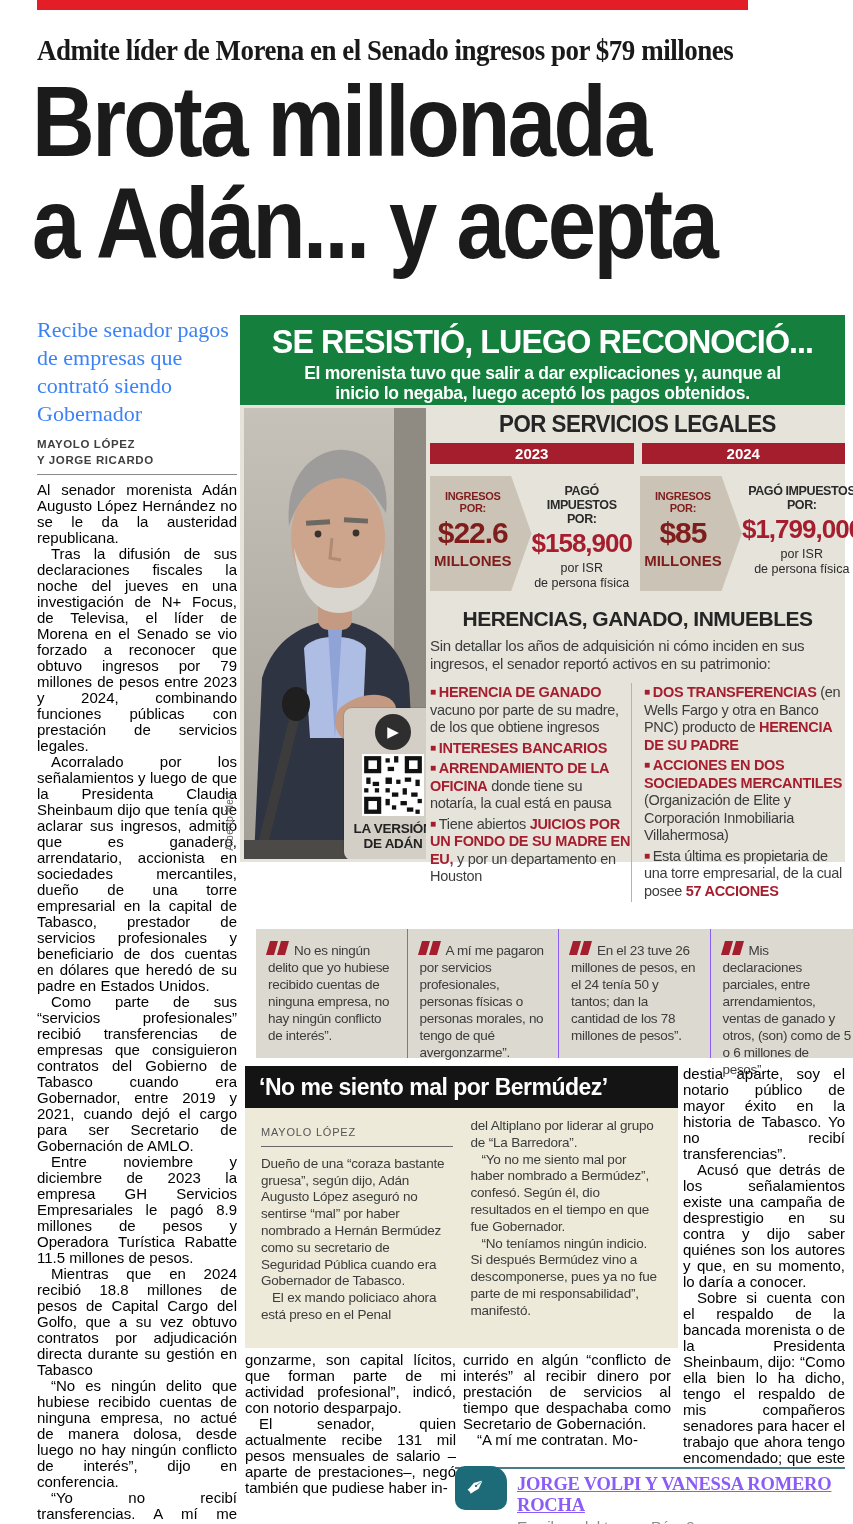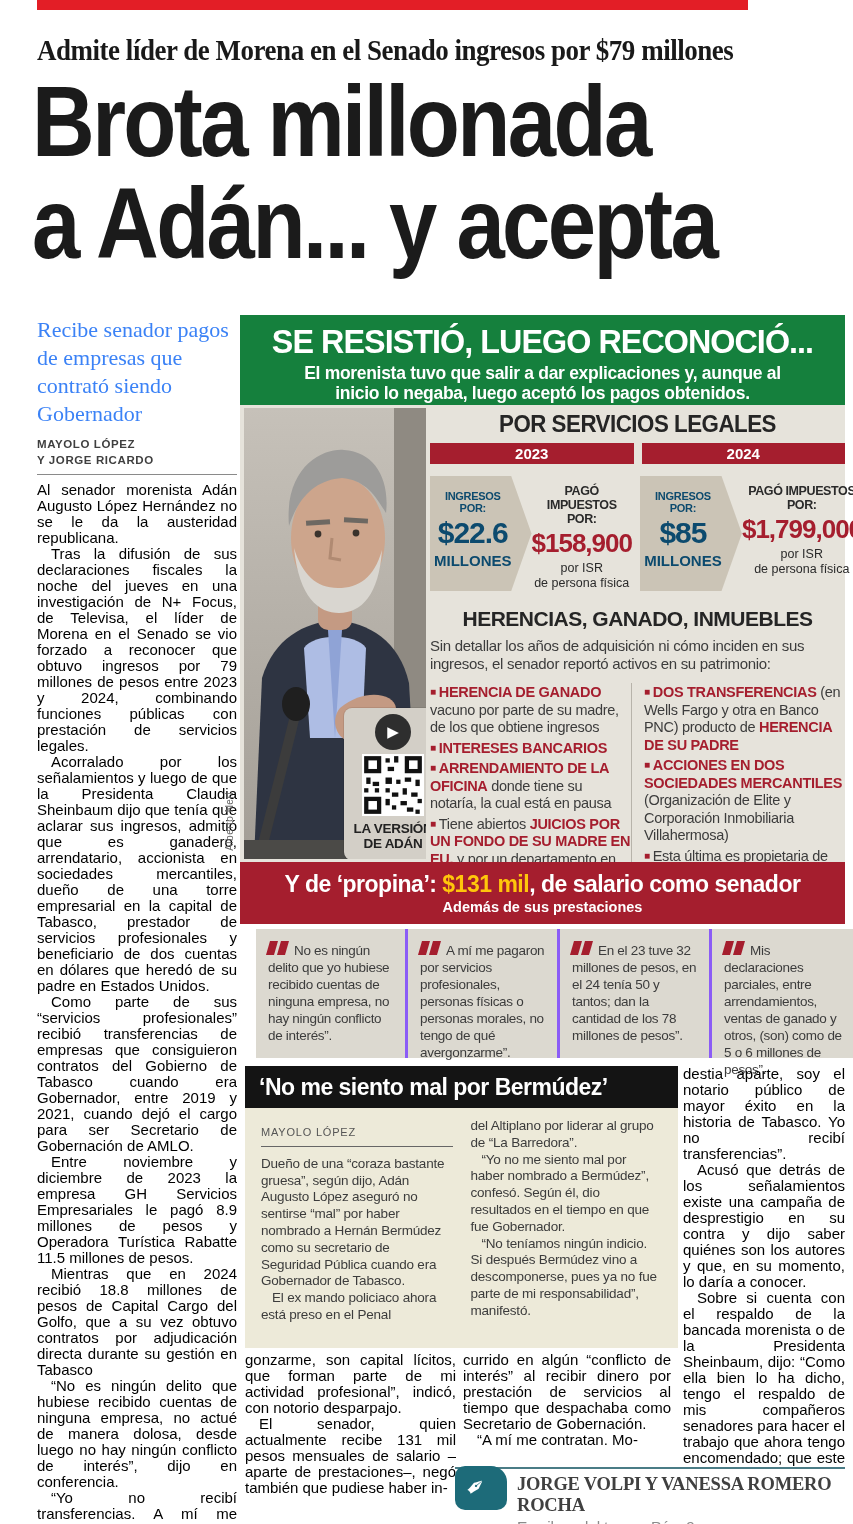--- a/index.html
+++ b/index.html
@@ -37,21 +37,21 @@
   #qr-code{width:62px;height:62px;background:#fff;margin:0 auto;}
   #qr-caption{font-family:"Liberation Sans",sans-serif;font-weight:800;font-size:13.5px;line-height:15px;color:#222;margin-top:5px;letter-spacing:-0.3px;}
 
   
   #table-area{position:absolute;left:190px;top:0;width:415px;}
   #svc-title{font-family:"Liberation Sans",sans-serif;font-weight:800;font-size:23px;letter-spacing:-0.5px;color:#252525;text-align:center;margin-top:6px;transform:scaleX(0.97);}
   #year-bars{display:flex;gap:8px;margin-top:5px;}
   .year-bar{flex:1;background:#a51e2e;color:#fff;font-family:"Liberation Sans",sans-serif;font-weight:bold;font-size:15px;text-align:center;height:21px;line-height:21px;}
   #values-row{display:flex;gap:8px;margin-top:12px;}
   .val-group{flex:1;display:flex;}
-  .arrow-box{width:46%;background:#cbc4b6;clip-path:polygon(0 0,80% 0,100% 50%,80% 100%,0 100%);padding:14px 20px 14px 4px;text-align:center;font-family:"Liberation Sans",sans-serif;color:#0c4a6e;}
+  .arrow-box{width:46%;background:#cbc4b6;clip-path:polygon(0 0,80% 0,100% 50%,80% 100%,0 100%);padding:14px 20px 14px 4px;text-align:center;font-family:"Liberation Sans",sans-serif;color:#7f1d1d;}
   .income-label{font-size:11px;font-weight:bold;letter-spacing:-0.3px;}
   .income-amount{font-size:30px;font-weight:800;letter-spacing:-1px;margin:2px 0;}
   .income-unit{font-size:15px;font-weight:bold;}
   .tax-box{width:54%;text-align:center;font-family:"Liberation Sans",sans-serif;color:#2a2a2a;padding-top:8px;}
   .tax-label{font-size:12.5px;font-weight:bold;letter-spacing:-0.4px;}
   .tax-amount{font-size:26px;font-weight:800;color:#a51e2e;letter-spacing:-1px;margin:2px 0;}
   .tax-note{font-size:12.5px;line-height:15px;}
 
   
   #assets-title{font-family:"Liberation Sans",sans-serif;font-weight:800;font-size:21px;letter-spacing:-0.5px;color:#252525;text-align:center;margin-top:16px;}
@@ -66,38 +66,38 @@
 
   
   #propina{position:absolute;left:240px;top:862px;width:605px;height:62px;background:#a51e2e;color:#fff;text-align:center;font-family:"Liberation Sans",sans-serif;}
   #propina-line{font-size:23px;font-weight:800;margin-top:9px;letter-spacing:-0.5px;}
   #propina-amount{color:#ffc60b;}
   #propina-sub{font-size:14.5px;font-weight:bold;margin-top:1px;}
 
   
   #quotes{position:absolute;left:256px;top:929px;width:605px;height:129px;background:#dcd9d0;display:flex;}
   .quote{flex:1;padding:12px 10px 0 12px;font-family:"Liberation Sans",sans-serif;font-size:13.5px;line-height:17px;color:#3c3c3c;letter-spacing:-0.3px;}
-  .quote + .quote{border-left:3px solid #8b5cf6;}
+  .quote + .quote{border-left:1px solid #8b5cf6;}
   .qg i{display:inline-block;width:8px;height:14px;background:#a51e2e;transform:skewX(-16deg);margin-right:3px;}
   .qg{margin-right:4px;}
 
   
   #bbox{position:absolute;left:245px;top:1066px;width:433px;height:282px;}
   #bbox-title{height:42px;background:#141414;color:#fff;font-family:"Liberation Sans",sans-serif;font-weight:800;font-size:23px;line-height:42px;padding-left:14px;letter-spacing:-0.5px;}
   #bbox-body{height:240px;background:#edead9;display:flex;gap:18px;padding:10px 16px;box-sizing:border-box;}
   .bcol{width:50%;font-family:"Liberation Sans",sans-serif;font-size:13.5px;line-height:16.8px;color:#3c3c3c;letter-spacing:-0.2px;}
   .bcol p{margin:0;}
   .bcol p + p{text-indent:11px;}
   #bbox-byline{font-size:11px;letter-spacing:0.8px;color:#555;padding:6px 0 5px;border-bottom:1.5px solid #666;margin-bottom:9px;font-weight:normal;}
 
   
   #footer{position:absolute;left:455px;top:1467px;width:390px;border-top:2px solid #4a7c86;padding-top:5px;display:flex;gap:10px;}
   #footer-icon{width:52px;height:44px;background:#1d6b79;border-radius:10px 16px 10px 10px;position:relative;flex:0 0 auto;margin-top:-8px;}
   #footer-icon span{position:absolute;left:11px;top:7px;color:#fff;font-size:24px;transform:rotate(-40deg);font-family:"DejaVu Sans",sans-serif;}
-  #footer-authors{font-family:"Liberation Serif",serif;font-weight:bold;font-size:18.5px;color:#404040;letter-spacing:-0.2px;}
+  #footer-authors{font-family:"Liberation Serif",serif;font-weight:bold;font-size:18.5px;color:#8b5cf6;letter-spacing:-0.2px;text-decoration:underline;}
   #footer-sub{font-family:"Liberation Sans",sans-serif;font-size:15.5px;color:#8b8b8b;margin-top:2px;letter-spacing:-0.2px;}
 </style>
 </head>
 <body>
 
 <div id="page">
 
   <div id="top-strip"></div>
 
   <div id="kicker">Admite líder de Morena en el Senado ingresos por $79 millones</div>
@@ -271,31 +271,25 @@
               <li><span class="bullet">■</span><span></span><span class="rb">DOS TRANSFERENCIAS</span><span> (en Wells Fargo y otra en Banco PNC) producto de </span><span class="rb">HERENCIA DE SU PADRE</span></li>
               <li><span class="bullet">■</span><span></span><span class="rb">ACCIONES EN DOS SOCIEDADES MERCANTILES</span><span> (Organización de Elite y Corporación Inmobiliaria Villahermosa)</span><span class="rb"></span></li>
               <li><span class="bullet">■</span><span>Esta última es propietaria de una torre empresarial, de la cual posee </span><span class="rb">57 ACCIONES</span><span></span><span class="rb"></span></li>
             </ul>
           </div>
         </div>
       </div>
     </div>
   </div>
 
-  <div id="propina">
-    <div id="propina-line">
-      <span>Y de ‘propina’: </span><span id="propina-amount">$131 mil</span><span>, de salario como senador</span>
-    </div>
-    <div id="propina-sub">Además de sus prestaciones</div>
-  </div>
 
   <div id="quotes">
     <div class="quote"><span class="qg"><i></i><i></i></span><span>No es ningún delito que yo hubiese recibido cuentas de ninguna empresa, no hay ningún conflicto de interés”.</span></div>
     <div class="quote"><span class="qg"><i></i><i></i></span><span>A mí me pagaron por servicios profesionales, personas físicas o personas morales, no tengo de qué avergonzarme”.</span></div>
-    <div class="quote"><span class="qg"><i></i><i></i></span><span>En el 23 tuve 32 millones de pesos, en el 24 tenía 50 y tantos; dan la cantidad de los 78 millones de pesos”.</span></div>
+    <div class="quote"><span class="qg"><i></i><i></i></span><span>En el 23 tuve 26 millones de pesos, en el 24 tenía 50 y tantos; dan la cantidad de los 78 millones de pesos”.</span></div>
     <div class="quote"><span class="qg"><i></i><i></i></span><span>Mis declaraciones parciales, entre arrendamientos, ventas de ganado y otros, (son) como de 5 o 6 millones de pesos”.</span></div>
   </div>
 
   <div id="bbox">
     <div id="bbox-title">‘No me siento mal por Bermúdez’</div>
     <div id="bbox-body">
       <div class="bcol">
         <div id="bbox-byline">MAYOLO LÓPEZ</div>
         <p>Dueño de una “coraza bastante gruesa”, según dijo, Adán Augusto López aseguró no sentirse “mal” por haber nombrado a Hernán Bermúdez como su secretario de Seguridad Pública cuando era Gobernador de Tabasco.</p>
         <p>El ex mando policiaco ahora está preso en el Penal</p>

